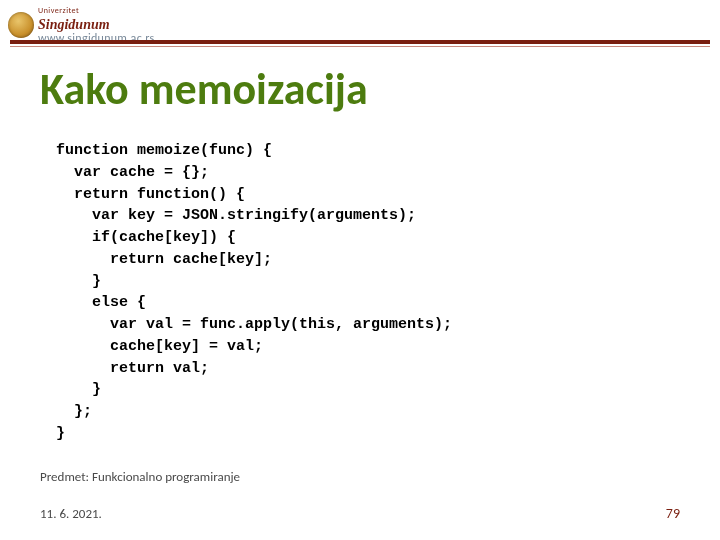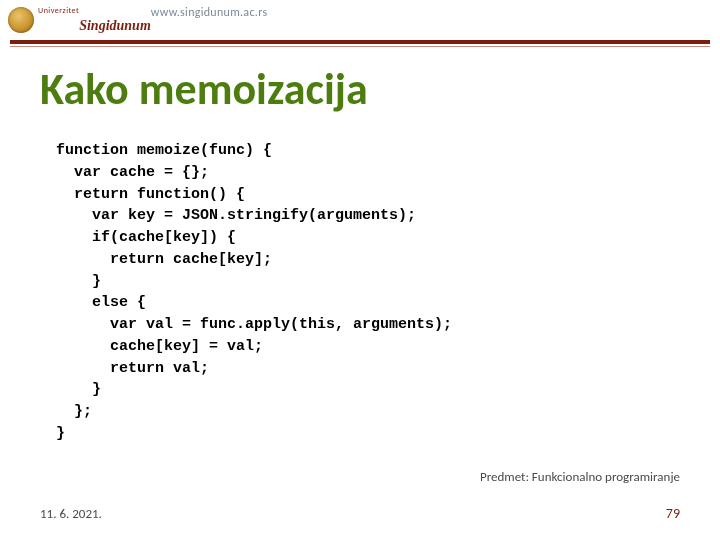--- a/index.html
+++ b/index.html
@@ -23,35 +23,35 @@
   }
   .logo-seal {
     width: 26px;
     height: 26px;
     border-radius: 50%;
     background: radial-gradient(circle at 40% 35%, #e9c56b 0%, #c9902b 60%, #8a5a14 100%);
     box-shadow: inset 0 0 3px rgba(0,0,0,0.4);
   }
   .logo-text {
     display: flex;
-    flex-direction: row;
+    flex-direction: column;
     line-height: 1;
   }
   .logo-uni {
     font-size: 8px;
     color: #7a1f10;
     letter-spacing: 0.5px;
   }
   .logo-name {
     font-family: "Times New Roman", serif;
     font-size: 14px;
     font-style: italic;
     color: #7a1f10;
     font-weight: 600;
-    margin-top: 13px;
+    margin-top: 4px;
   }
   .logo-sub {
     font-size: 12px;
     color: #7a8a9a;
     letter-spacing: 0.3px;
   }
   .rule {
     position: absolute;
     top: 40px;
     left: 10px;
@@ -95,21 +95,21 @@
     display: flex;
     justify-content: space-between;
     align-items: baseline;
     font-size: 13px;
     color: #4a4a4a;
   }
   .footer-center {
     position: absolute;
     left: 0;
     right: 0;
-    text-align: right;
+    text-align: left;
   }
   .footer-date { position: relative; z-index: 1; }
   .footer-page {
     color: #7a1f10;
     font-size: 14px;
     position: relative;
     z-index: 1;
     margin-top: 36px;
   }
 </style>

